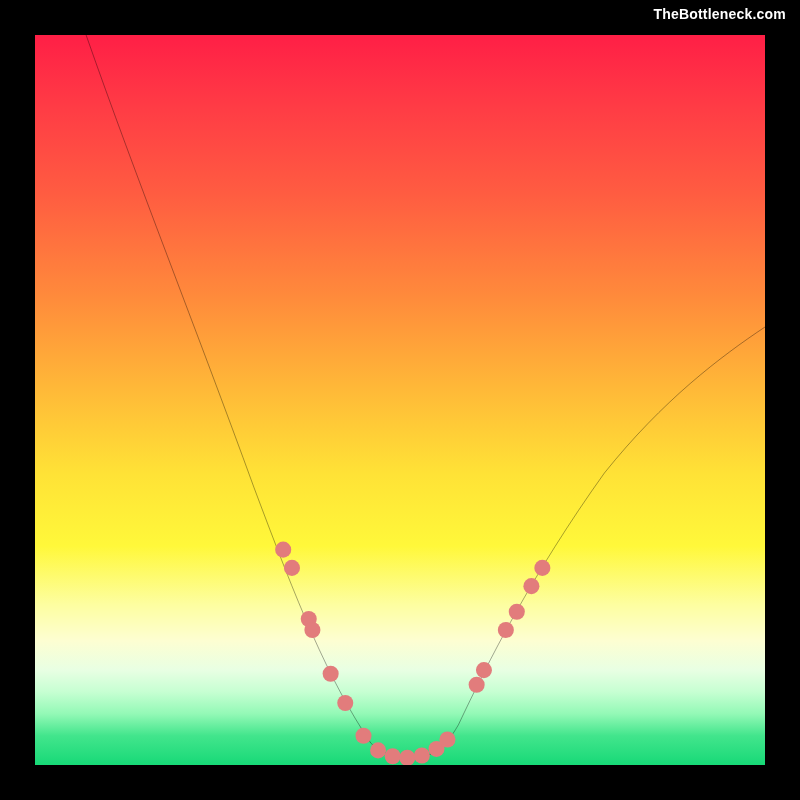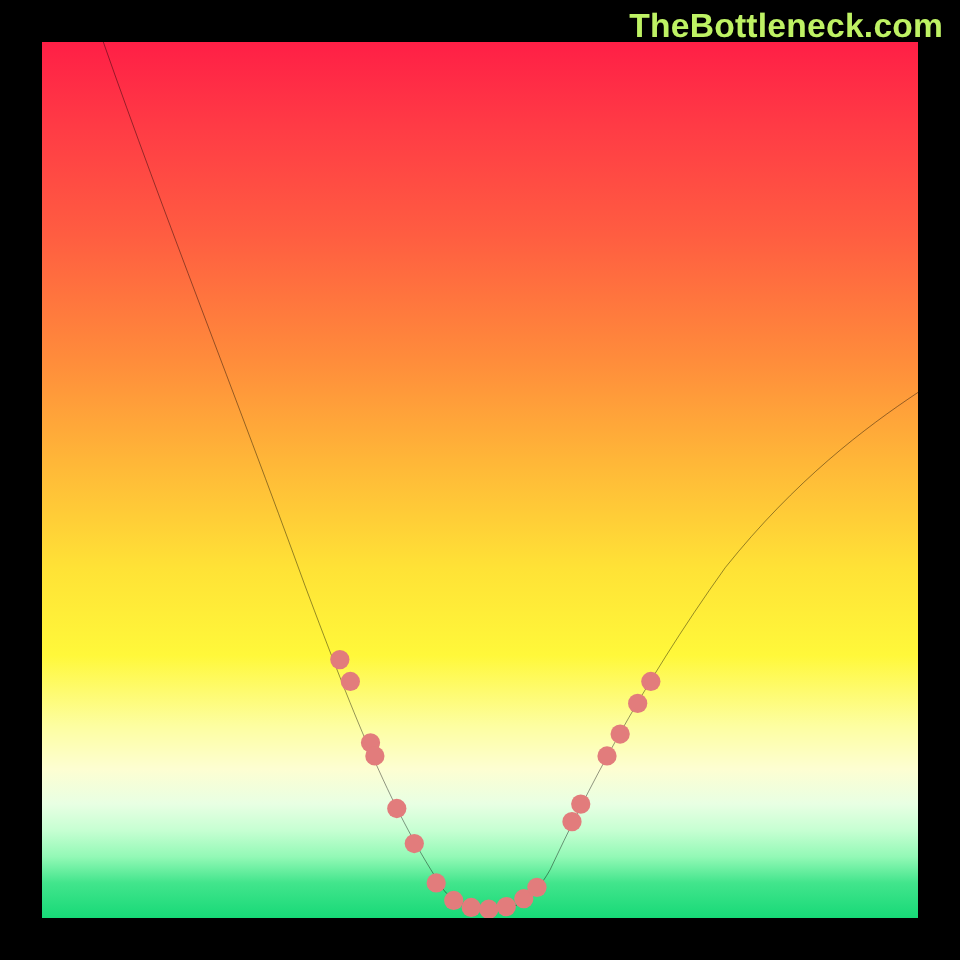--- a/index.html
+++ b/index.html
@@ -14,22 +14,22 @@
   .frame {
     position: relative;
     width: 800px;
     height: 800px;
     background: #000;
   }
   .watermark {
     position: absolute;
     top: 6px;
     right: 14px;
-    color: #bef264;
-    font-size: 28px;
+    color: #ffffff;
+    font-size: 14px;
     font-weight: 600;
     letter-spacing: 0.2px;
     z-index: 5;
   }
   .plot-area {
     position: absolute;
     left: 35px;
     top: 35px;
     width: 730px;
     height: 730px;

